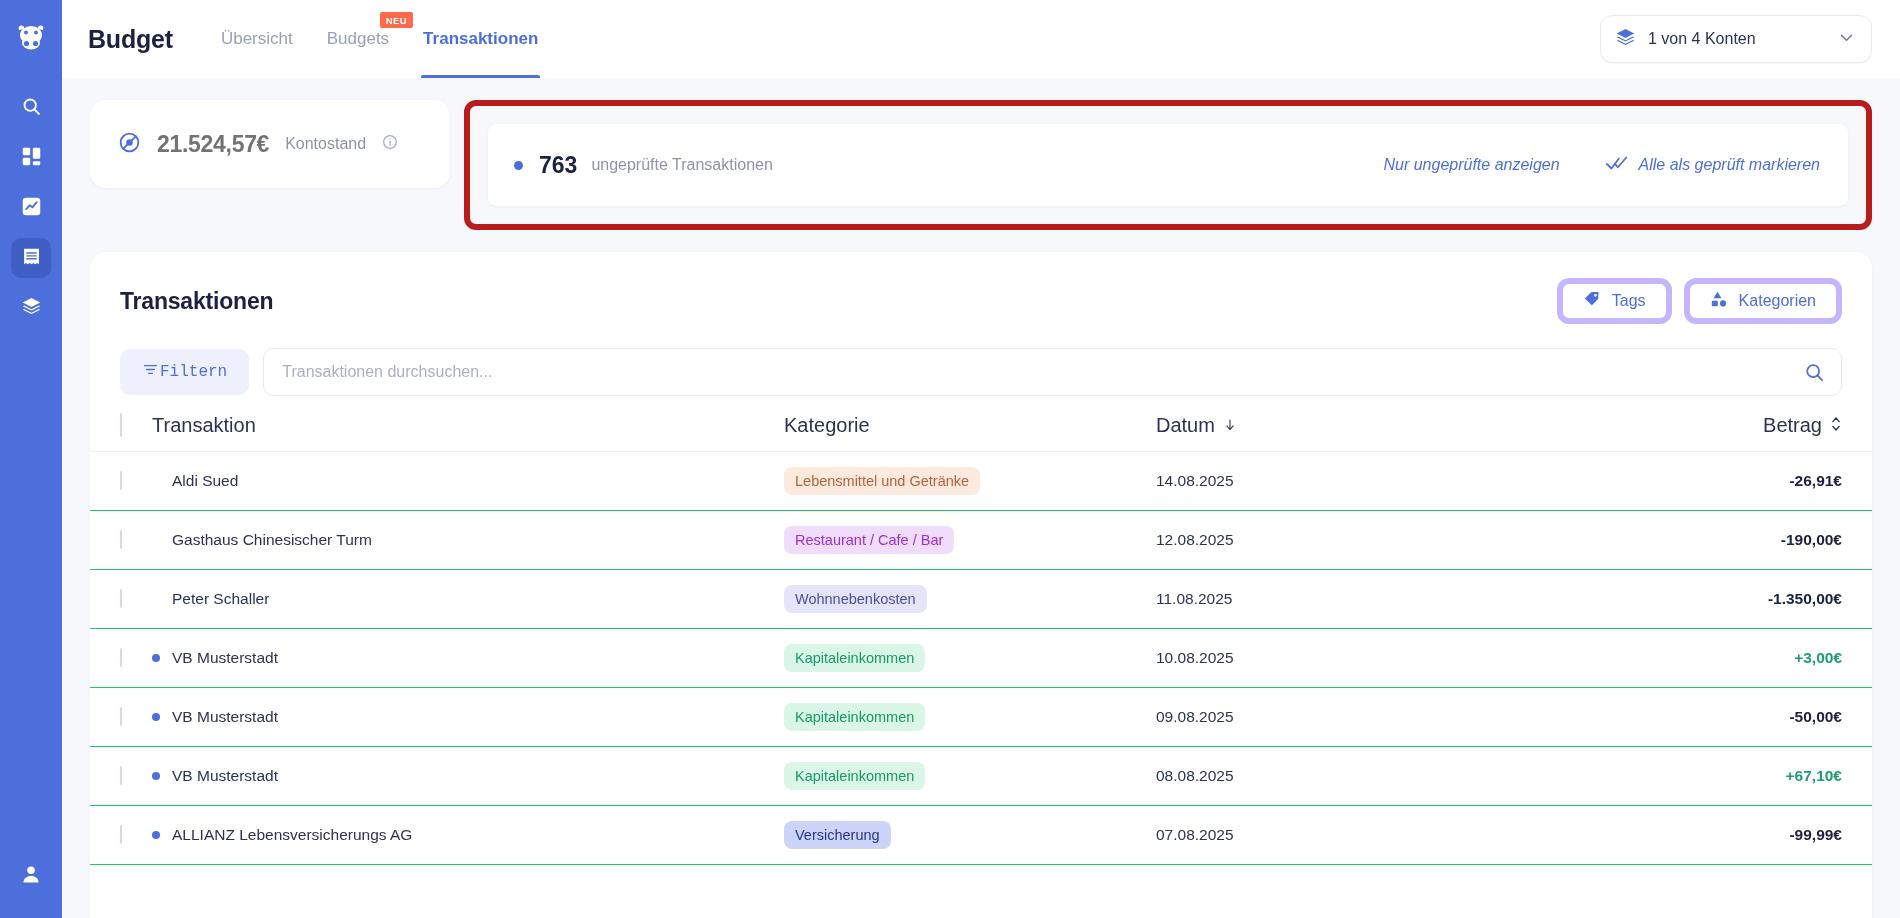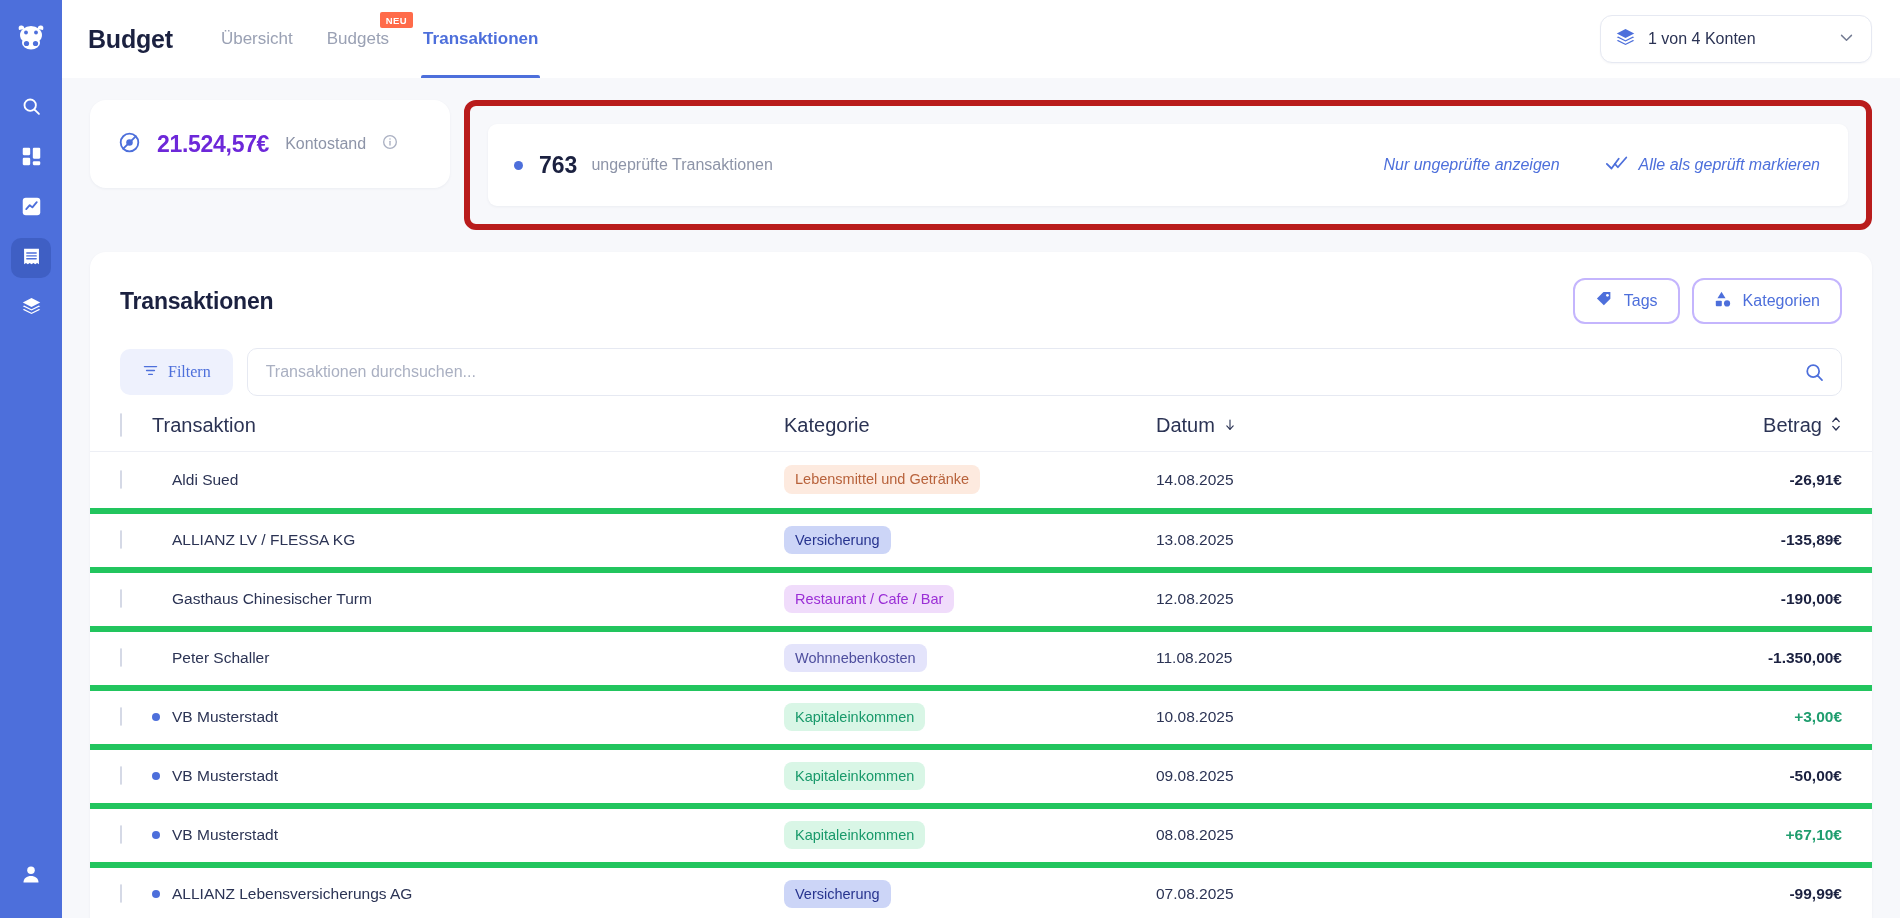--- a/index.html
+++ b/index.html
@@ -62,21 +62,21 @@
 
   
   .content { flex: 1; padding: 22px 28px 0 28px; overflow: hidden; }
   .cards-row { display: flex; gap: 14px; align-items: stretch; }
 
   .balance-card {
     background: #fff; border-radius: 16px; padding: 0 28px;
     height: 88px; display: flex; align-items: center; gap: 16px;
     width: 360px; box-shadow: 0 1px 3px rgba(20,30,70,0.05);
   }
-  .balance-amount { font-size: 23px; font-weight: 700; color: #6d28d9; letter-spacing: -0.3px; }
+  .balance-amount { font-size: 23px; font-weight: 700; color: #737373; letter-spacing: -0.3px; }
   .balance-label { font-size: 16px; color: #8d94a8; }
 
   .banner-outer {
     flex: 1; border: 6px solid #b91c1c; border-radius: 12px;
     padding: 18px; background: #f7f8fb;
   }
   .banner {
     background: #fff; border-radius: 9px; height: 82px;
     display: flex; align-items: center; padding: 0 28px 0 26px;
     box-shadow: 0 1px 3px rgba(20,30,70,0.05);
@@ -90,30 +90,30 @@
   
   .panel {
     background: #fff; border-radius: 16px; margin-top: 22px;
     box-shadow: 0 1px 3px rgba(20,30,70,0.05);
     height: 700px; overflow: hidden;
   }
   .panel-head { display: flex; align-items: center; padding: 26px 30px 0 30px; }
   .panel-title { font-size: 23px; font-weight: 700; color: #1b2140; letter-spacing: -0.2px; }
   .panel-btns { margin-left: auto; display: flex; gap: 12px; }
   .ghost-btn {
-    border: 2px solid #c4b5fd; border-radius: 12px; height: 46px;
+    border: 6px solid #c4b5fd; border-radius: 12px; height: 46px;
     display: flex; align-items: center; gap: 11px; padding: 8px 20px;
     color: #4d6fdb; font-size: 16px; background: #fff; cursor: pointer;
   }
   .filter-row { display: flex; align-items: center; gap: 14px; padding: 24px 30px 0 30px; }
   .filter-btn {
     background: #eef1fd; border-radius: 10px; height: 46px;
-    display: flex; align-items: center; gap: 9px; padding: 8px 22px;
+    display: flex; align-items: center; gap: 1px; padding: 8px 22px;
     color: #4d6fdb; font-size: 16px; cursor: pointer; border: none;
-    font-family: Liberation Serif, serif;
+    font-family: Liberation Mono, monospace;
   }
   .search-wrap {
     flex: 1; position: relative; height: 48px;
     border: 1px solid #e6e9f2; border-radius: 10px; display: flex; align-items: center;
   }
   .search-wrap input {
     flex: 1; border: none; outline: none; background: transparent;
     font-size: 16px; color: #2b3354; padding: 0 48px 0 18px;
     font-family: "Liberation Sans", sans-serif; height: 100%;
   }
@@ -126,21 +126,21 @@
     font-size: 20px; color: #2b3354; font-weight: 400; text-align: left;
     padding: 0 0 14px 0; border-bottom: 1px solid #edeff5;
   }
   th.c-check { width: 62px; padding-left: 30px; }
   th.c-name  { width: 632px; }
   th.c-cat   { width: 372px; }
   th.c-date  { width: 300px; }
   th.c-amt   { text-align: right; padding-right: 30px; }
   .th-flex { display: inline-flex; align-items: center; gap: 8px; }
 
-  tbody td { padding: 0; border-bottom: 6px solid #22c55e; height: 59px; vertical-align: middle; }
+  tbody td { padding: 0; border-bottom: 1px solid #22c55e; height: 59px; vertical-align: middle; }
   td.c-check { padding-left: 30px; }
   .cb {
     width: 18px; height: 18px; border: 1px solid #d5d9e6;
     border-radius: 5px; background: #fff; cursor: pointer;
   }
   .name-cell { display: flex; align-items: center; gap: 12px; }
   .row-dot { width: 8px; height: 8px; border-radius: 50%; background: #4d6fdb; flex: 0 0 8px; }
   .row-dot.hidden { visibility: hidden; }
   .tx-name { font-size: 15.5px; color: #2b3354; }
   .badge {
@@ -408,32 +408,20 @@
                 </td>
                 <td><span class="badge" style="background:#fdeadf;color:#b8623b">Lebensmittel und Getränke</span></td>
                 <td class="date-cell">14.08.2025</td>
                 <td class="amt-cell">-26,91€</td>
               </tr>
               <tr>
                 <td class="c-check"><span class="cb"></span></td>
                 <td>
                   <span class="name-cell">
                     <span class="row-dot hidden"></span>
-                    <span class="tx-name">ALLIANZ LV / FLESSA KG</span>
-                  </span>
-                </td>
-                <td><span class="badge" style="background:#ccd5f7;color:#27348f">Versicherung</span></td>
-                <td class="date-cell">13.08.2025</td>
-                <td class="amt-cell">-135,89€</td>
-              </tr>
-              <tr>
-                <td class="c-check"><span class="cb"></span></td>
-                <td>
-                  <span class="name-cell">
-                    <span class="row-dot hidden"></span>
                     <span class="tx-name">Gasthaus Chinesischer Turm</span>
                   </span>
                 </td>
                 <td><span class="badge" style="background:#f0dcfb;color:#9b2fd6">Restaurant / Cafe / Bar</span></td>
                 <td class="date-cell">12.08.2025</td>
                 <td class="amt-cell">-190,00€</td>
               </tr>
               <tr>
                 <td class="c-check"><span class="cb"></span></td>
                 <td>

